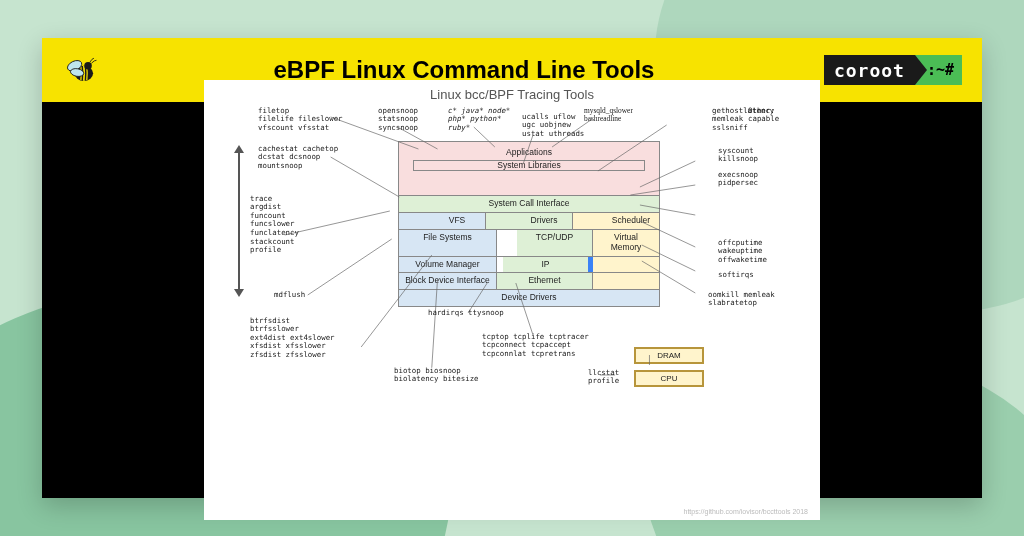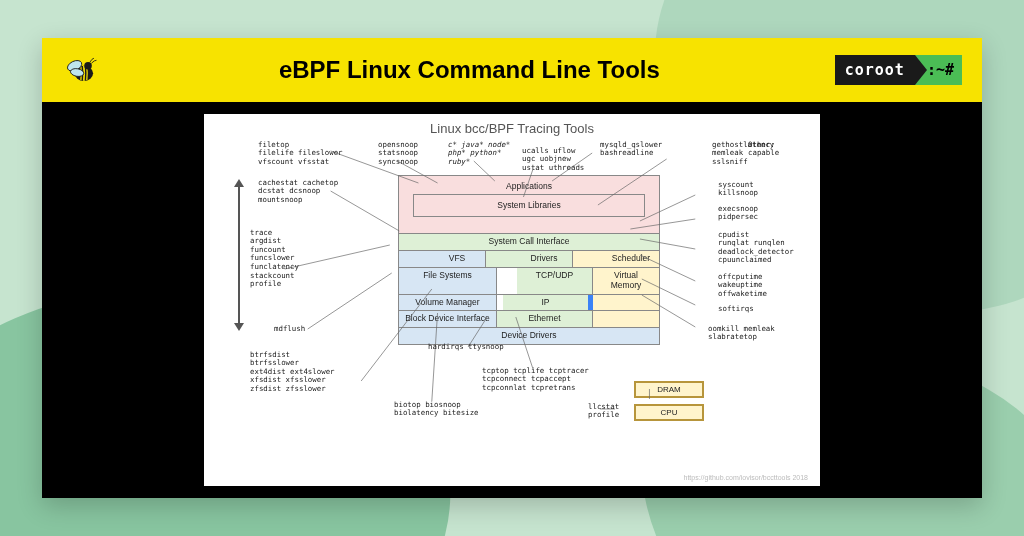--- a/index.html
+++ b/index.html
@@ -47,21 +47,21 @@
     align-items: stretch;
     height: 30px;
     font-family: monospace;
   }
   .logo-name {
     background: #1a1a1a;
     color: #fff;
     padding: 0 10px;
     display: flex;
     align-items: center;
-    font-size: 15px;
+    font-size: 18px;
     font-weight: bold;
     letter-spacing: 1px;
   }
   .logo-arrow {
     width: 0; height: 0;
     border-top: 15px solid transparent;
     border-bottom: 15px solid transparent;
     border-left: 12px solid #1a1a1a;
     background: #4bbd55;
   }
@@ -77,21 +77,21 @@
 
   .slide-area {
     position: relative;
     height: 396px;
     display: flex;
     justify-content: center;
     align-items: center;
   }
   .slide {
     width: 616px;
-    height: 372px;
+    height: 440px;
     background: #fff;
     position: relative;
     padding: 8px 14px;
     font-size: 7.3px;
     line-height: 1.15;
     color: #222;
   }
   .slide-title {
     text-align: center;
     font-size: 13px;
@@ -108,21 +108,21 @@
     top: 30px;
     width: 262px;
     border: 1px solid #888;
     font-size: 8.5px;
     text-align: center;
   }
   .row { border-top: 1px solid #888; display: flex; }
   .row:first-child { border-top: none; }
   .cell { padding: 3px 2px; }
   .apps { background: #f9dede; }
-  .syslib { background: #f9dede; margin: 0 14px 12px; padding: 6px; }
+  .syslib { background: #f9dede; margin: 0 14px 20px; padding: 0; }
   .sci { background: #def0d6; }
   .vfs-row .cell { flex:1;padding-left:32px; }
   .vfs { background: #d7e6f4; border-right:1px solid #888;}
   .sockets { background: #def0d6;}
   .sched { background: #fff4cc; width: 66px;}
   .fs-row .cell {}
   .fs { background: #d7e6f4; border-right:1px solid #888; width:98px;}
   .tcp { background: #def0d6; width:98px;}
   .vm  { background: #fff4cc; width:66px;}
   .vol { background:#d7e6f4; border-right:1px solid #888; width:98px;}
@@ -284,21 +284,21 @@
 vfscount vfsstat</div>
         <div class="lbl" style="left:160px; top:-4px;">opensnoop
 statsnoop
 syncsnoop</div>
         <div class="lbl" style="left:230px; top:-4px;font-style:italic;">c* java* node*
 php* python*
 ruby*</div>
         <div class="lbl" style="left:304px; top:2px;">ucalls uflow
 ugc uobjnew
 ustat uthreads</div>
-        <div class="lbl" style="left:382px; top:-4px;">mysqld_qslower
+        <div class="lbl" style="left:366px; top:-4px;font-family:Liberation Serif, serif;">mysqld_qslower
 bashreadline</div>
         <div class="lbl" style="left:448px; top:-4px;margin-left:46px;">gethostlatency
 memleak
 sslsniff</div>
         <div class="lbl right" style="left:530px; top:-4px;">Other:
 capable</div>
 
         <div class="lbl" style="left:40px; top:34px;">cachestat cachetop
 dcstat dcsnoop
 mountsnoop</div>
@@ -322,24 +322,20 @@
         <div class="lbl" style="left:264px; top:222px;">tcptop tcplife tcptracer
 tcpconnect tcpaccept
 tcpconnlat tcpretrans</div>
         <div class="lbl" style="left:370px; top:258px;">llcstat
 profile</div>
 
         <div class="lbl right" style="left:500px; top:36px;">syscount
 killsnoop</div>
         <div class="lbl right" style="left:500px; top:60px;">execsnoop
 pidpersec</div>
-        <div class="lbl right" style="left:500px; top:86px;">cpudist
-runqlat runqlen
-deadlock_detector
-cpuunclaimed</div>
         <div class="lbl right" style="left:500px; top:128px;">offcputime
 wakeuptime
 offwaketime</div>
         <div class="lbl right" style="left:500px; top:160px;">softirqs</div>
         <div class="lbl right" style="left:490px; top:180px;">oomkill memleak
 slabratetop</div>
 
       </div>
 
       <div class="credit">https://github.com/iovisor/bccttools 2018</div>

